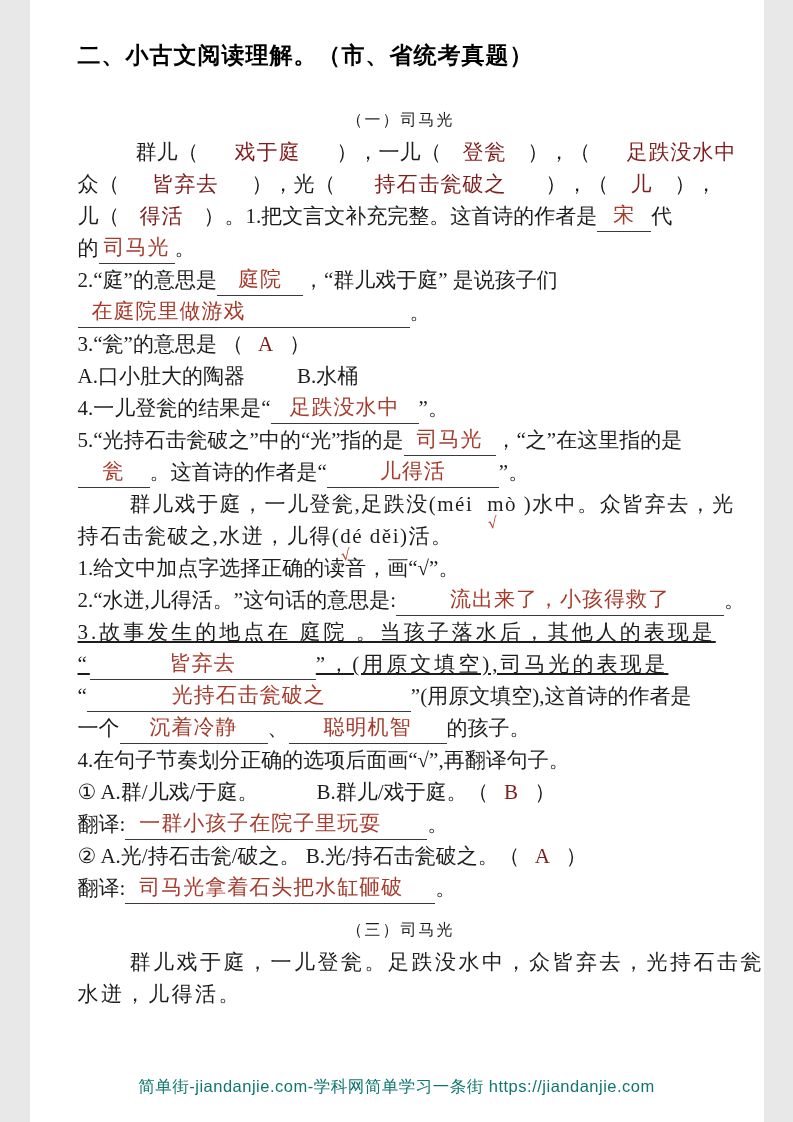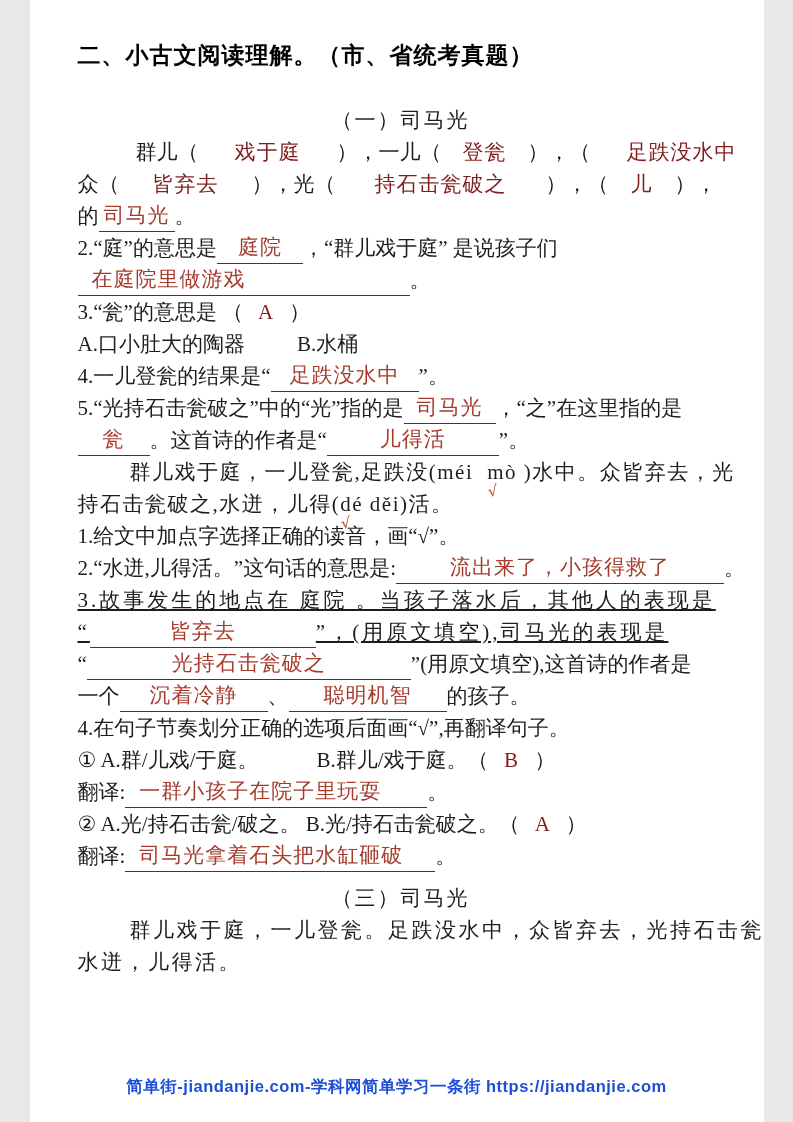--- a/index.html
+++ b/index.html
@@ -16,21 +16,21 @@
   .doc-title {
     font-family:"Liberation Sans", "DejaVu Sans", sans-serif;
     font-weight:bold;
     font-size:23px;
     color:#000;
     letter-spacing:1px;
     line-height:30px;
   }
   .sec-heading {
     text-align:center;
-    font-size:21px;
+    font-size:16px;
     line-height:32px;
     letter-spacing:2px;
   }
   .h1 { margin-top:34px; }
   .h2 { margin-top:10px; }
   .h3 { margin-top:10px; }
   .line {
     font-size:21px;
     line-height:32px;
     white-space:nowrap;
@@ -70,43 +70,45 @@
     transform:rotate(-8deg);
   }
   .kai { font-style:normal; letter-spacing:2.5px; }
   .footer {
     position:absolute;
     bottom:24px; left:0;
     width:100%;
     text-align:center;
     font-family:"Liberation Sans", "DejaVu Sans", sans-serif;
     font-size:16.5px;
-    color:#1d4ed8;
+    color:#0f766e;
     letter-spacing:0.5px;
-    font-weight:bold;
   }
 </style>
 </head>
 <body>
 
 <div class="page">
   <div class="content">
 
     <div class="doc-title">二、小古文阅读理解。（市、省统考真题）</div>
 
     <div class="sec-heading h1">（一）司马光</div>
 
     <div class="line ind1">
       <span>群儿（</span><span class="ans" style="min-width:138px">戏于庭</span><span>），一儿（</span><span class="ans" style="min-width:86px">登瓮</span><span>），（</span><span class="ans" style="min-width:182px">足跌没水中</span><span>）。</span>
     </div>
 
     <div class="line">
       <span>众（</span><span class="ans" style="min-width:132px">皆弃去</span><span>），光（</span><span class="ans" style="min-width:210px">持石击瓮破之</span><span>），（</span><span class="ans" style="min-width:66px">儿</span><span>），</span>
     </div>
 
+    <div class="line">
+      <span>儿（</span><span class="ans" style="min-width:84px">得活</span><span>）。1.把文言文补充完整。这首诗的作者是</span><span class="blank" style="min-width:54px">宋</span><span>代</span>
+    </div>
 
     <div class="line">
       <span>的</span><span class="blank" style="min-width:76px">司马光</span><span>。</span>
     </div>
 
     <div class="line">
       <span>2.“庭”的意思是</span><span class="blank" style="min-width:86px">庭院</span><span>，“群儿戏于庭” 是说孩子们</span>
     </div>
 
     <div class="line">

